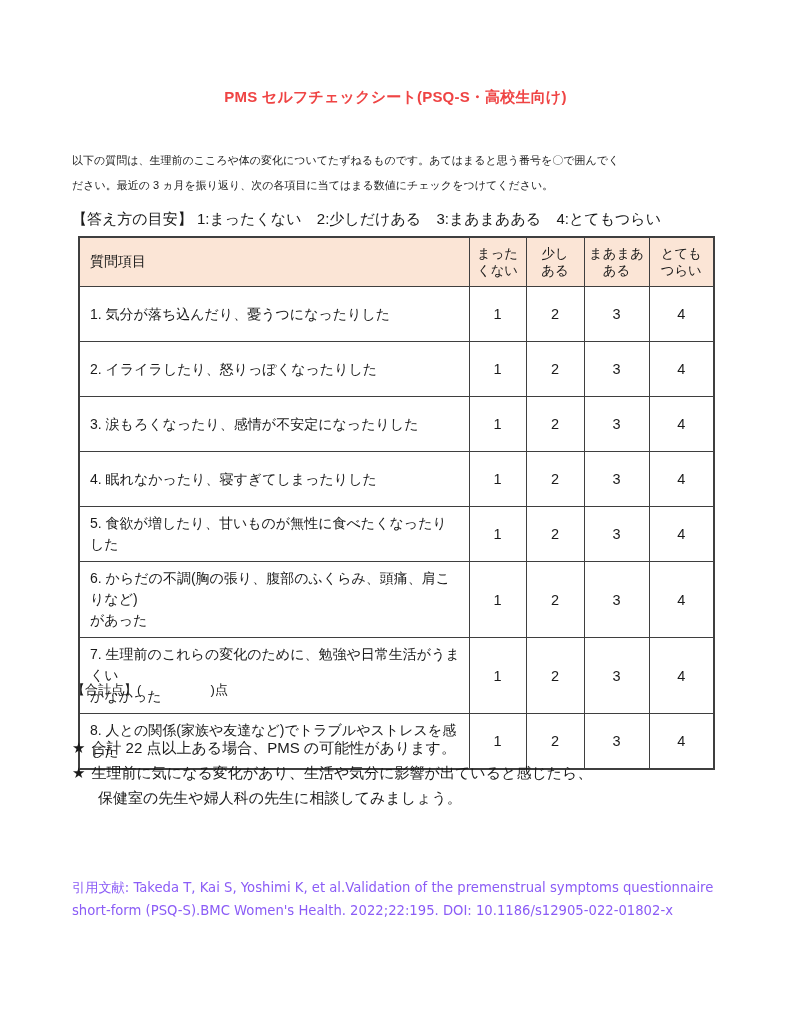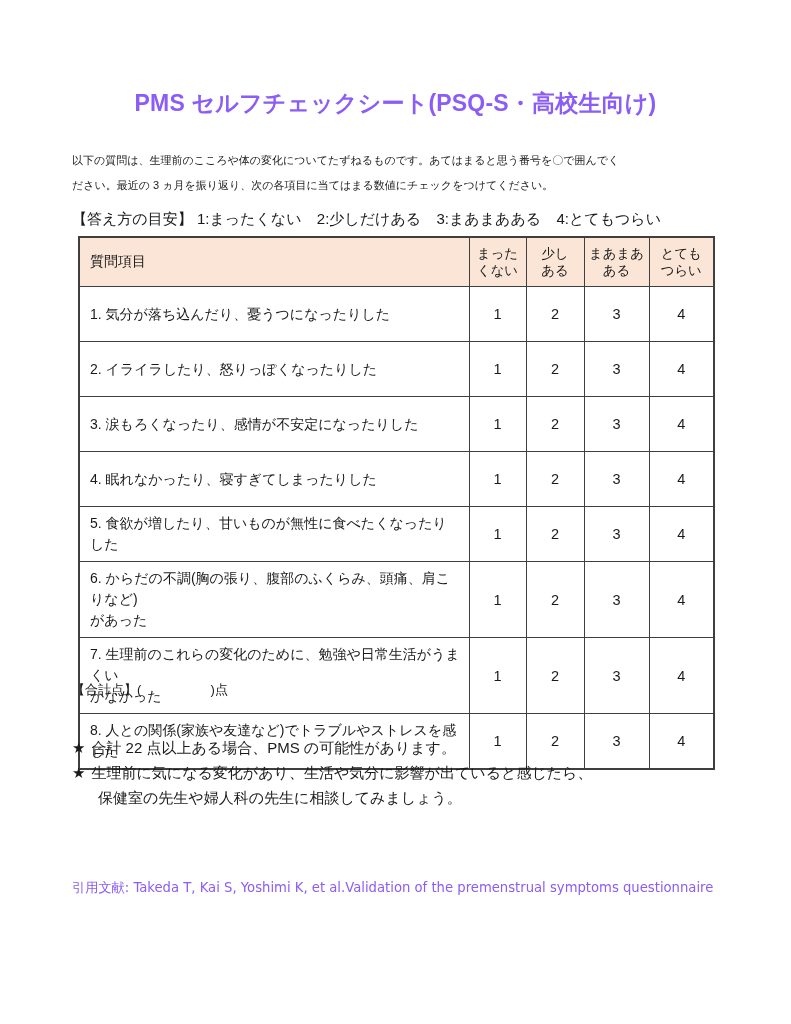--- a/index.html
+++ b/index.html
@@ -26,24 +26,24 @@
     box-sizing: border-box;
   }
 
   
   .doc-title {
     position: absolute;
     left: 0;
     top: 88px;
     width: 791px;
     text-align: center;
-    font-size: 23px;
+    font-size: 15px;
     font-weight: bold;
     letter-spacing: 0.2px;
-    color: #8b5cf6;
+    color: #ef4444;
   }
 
   
   .intro {
     position: absolute;
     left: 72px;
     top: 148px;
     width: 648px;
     font-size: 11px;
     line-height: 25px;
@@ -312,15 +312,16 @@
       <span class="star">★</span><span>合計 22 点以上ある場合、PMS の可能性があります。</span>
     </div>
     <div class="note-row">
       <span class="star">★</span><span>生理前に気になる変化があり、生活や気分に影響が出ていると感じたら、</span>
     </div>
     <div class="cont">保健室の先生や婦人科の先生に相談してみましょう。</div>
   </div>
 
   <div class="citation">
     <div>引用文献:  Takeda T, Kai S, Yoshimi K, et al.Validation of the premenstrual symptoms questionnaire</div>
+    <div>short-form (PSQ-S).BMC Women's Health. 2022;22:195.  DOI: 10.1186/s12905-022-01802-x</div>
   </div>
 
 </div>
 
 </body></html>

